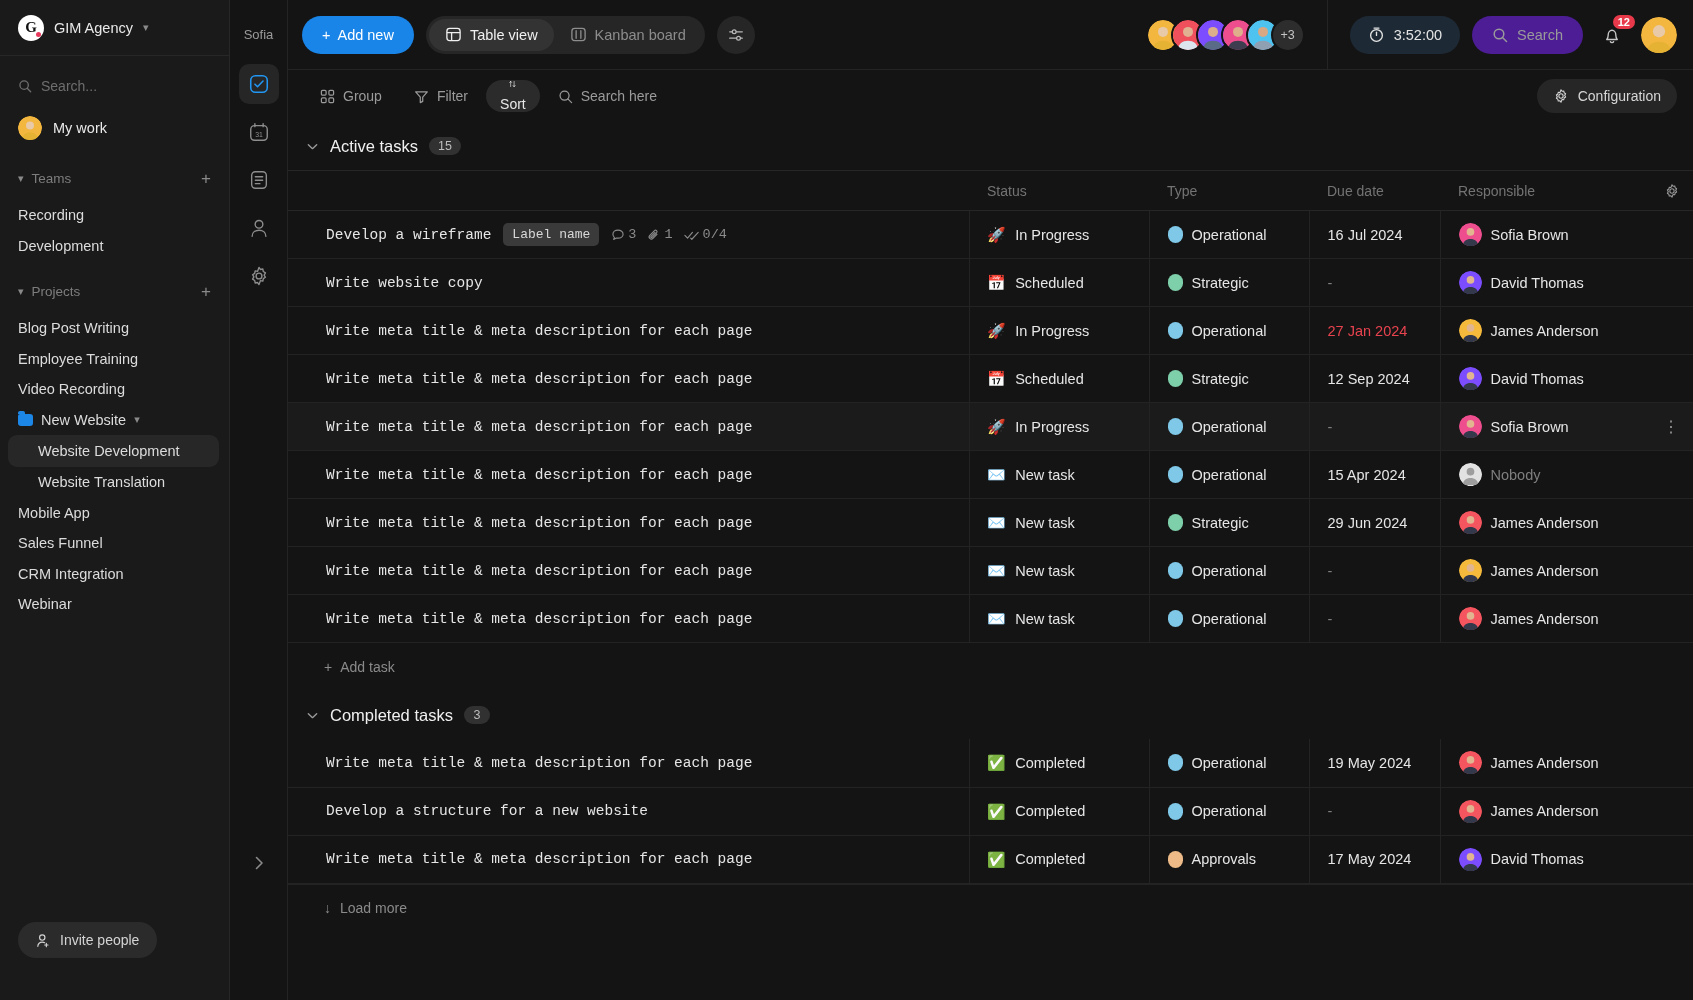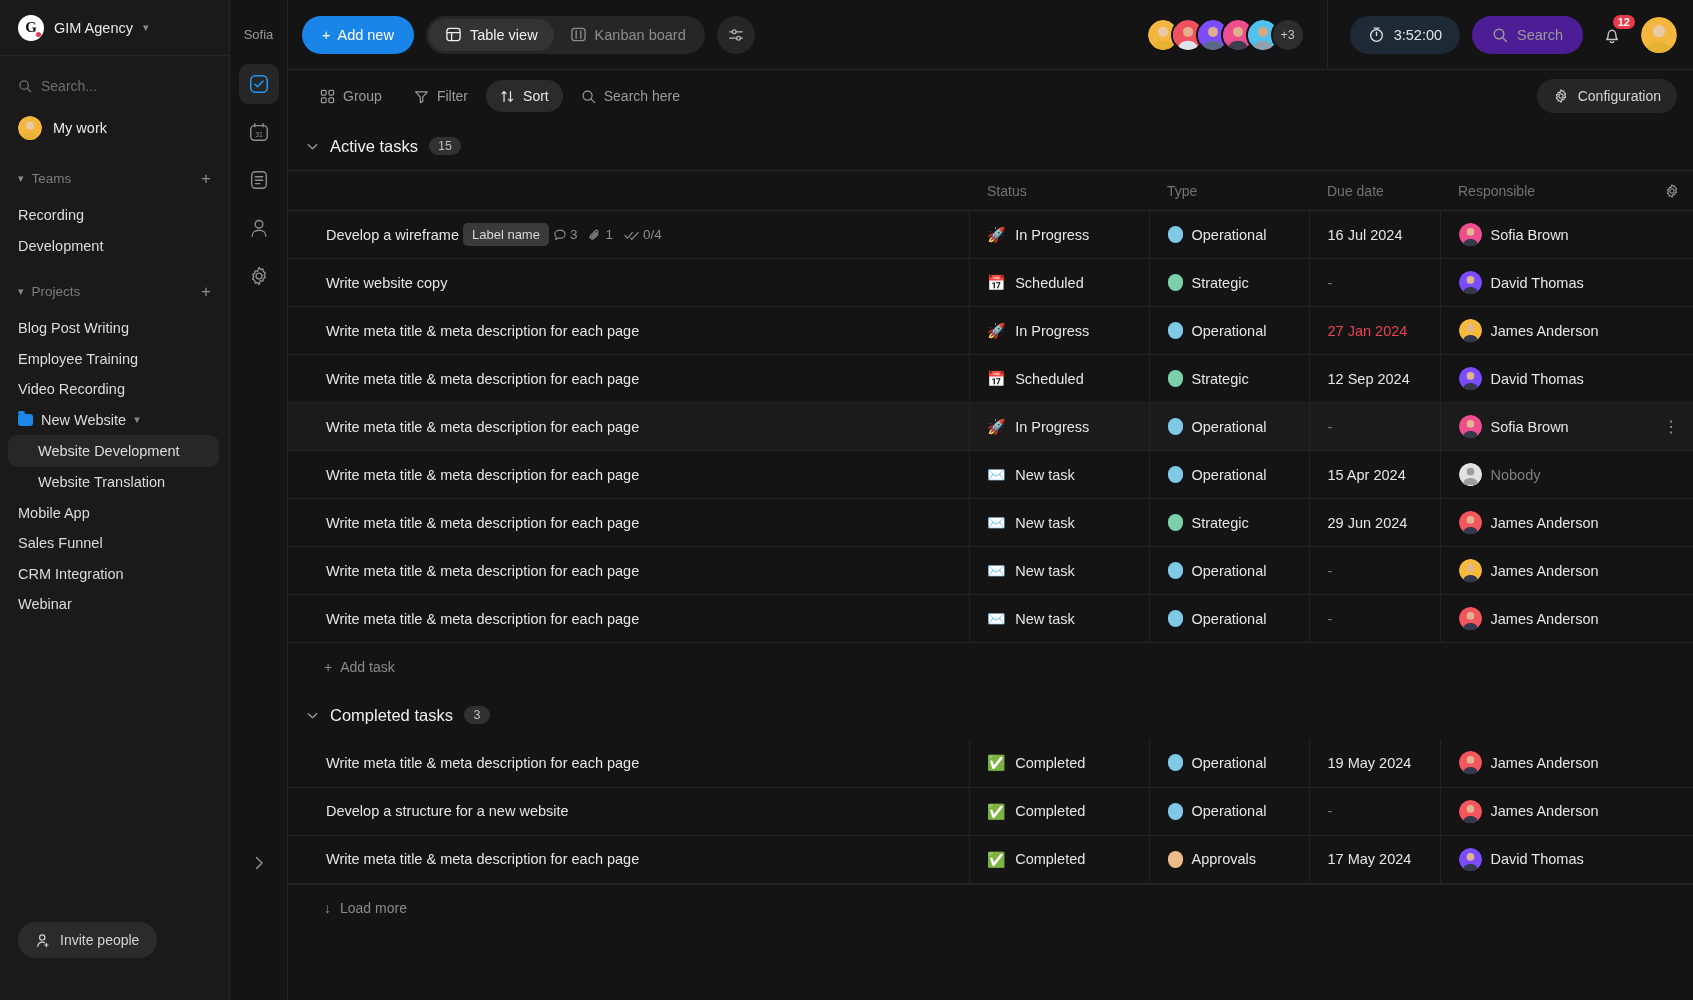--- a/index.html
+++ b/index.html
@@ -170,21 +170,21 @@
   
   .filterbar {
     height: 52px; display: flex; align-items: center;
     padding: 0 16px 0 18px; gap: 4px;
   }
   .fbtn {
     display: flex; align-items: center; gap: 8px;
     height: 32px; padding: 0 14px; border-radius: 16px;
     font-size: 14px; color: #9b9b9b; cursor: pointer;
   }
-  .fbtn.on { background: #2b2b2b; color: #e8e8e8; }
+  .fbtn.on { background: #2b2b2b; color: #e8e8e8; flex-direction: column; }
   .cfg {
     display: flex; align-items: center; gap: 9px;
     height: 34px; padding: 0 16px; border-radius: 17px;
     background: #262626; font-size: 14px; color: #d6d6d6; cursor: pointer;
   }
 
   
   .tablewrap { flex: 1; overflow: hidden; }
   .grouphdr {
     display: flex; align-items: center; height: 48px;
@@ -216,21 +216,21 @@
   .tbl td {
     height: 48px; font-size: 14.5px; color: #e6e6e6;
     padding-left: 18px; border-bottom: 1px solid #232323;
     border-left: 1px solid #232323;
   }
   .tbl td.first { padding-left: 38px; border-left: none; }
   .tbl td.act { border-left: none; padding: 0; text-align: center; }
   .tbl tr.hoverrow td { background: #1b1b1b; }
   .tbl td.cellsel { background: #2a2a2a; }
 
-  .taskcell { display: flex; align-items: center; gap: 4px; }
+  .taskcell { display: flex; align-items: center; gap: 12px; font-family: Liberation Mono, monospace; }
   .label-chip {
     background: #3a3a3a; color: #d8d8d8; font-size: 13px;
     border-radius: 5px; padding: 4px 9px;
   }
   .meta { display: flex; align-items: center; gap: 11px; color: #8b8b8b; font-size: 13.5px; }
   .meta .mi { display: flex; align-items: center; gap: 3px; }
 
   .cellflex { display: flex; align-items: center; gap: 9px; }
   .dot { width: 15px; height: 17px; border-radius: 8px; flex: 0 0 15px; }
   .emoji { font-size: 15px; line-height: 1; }

